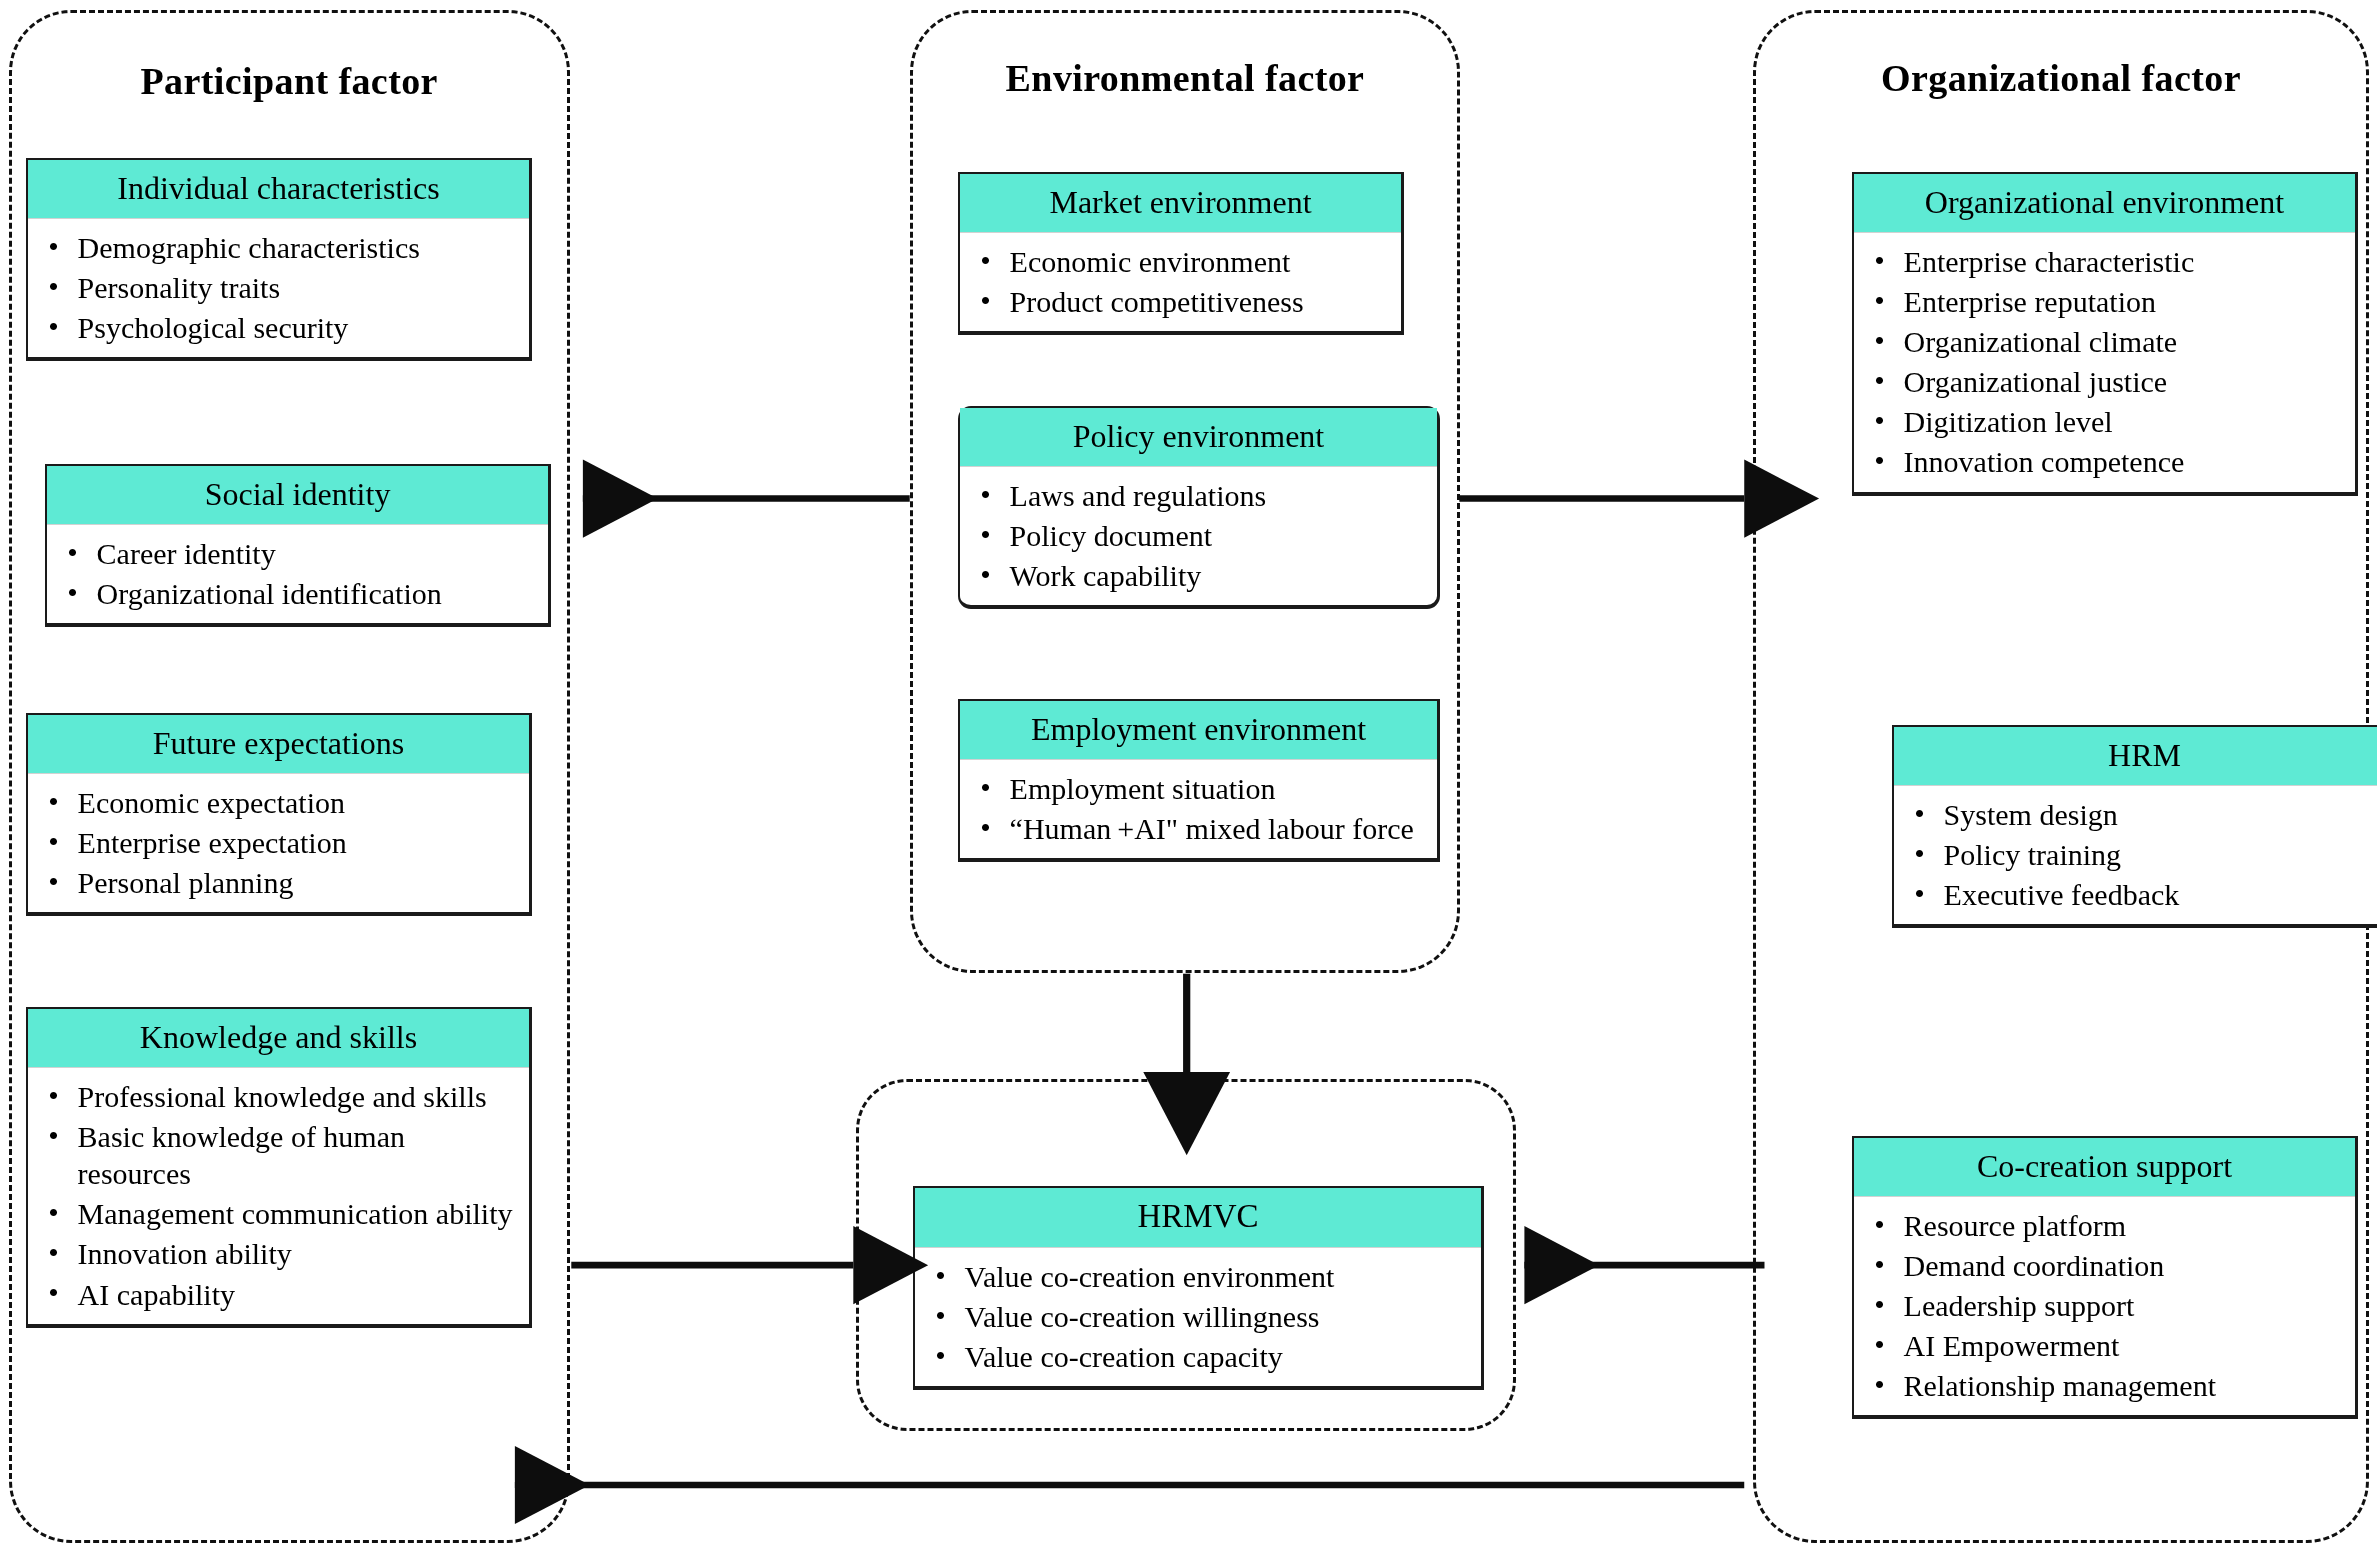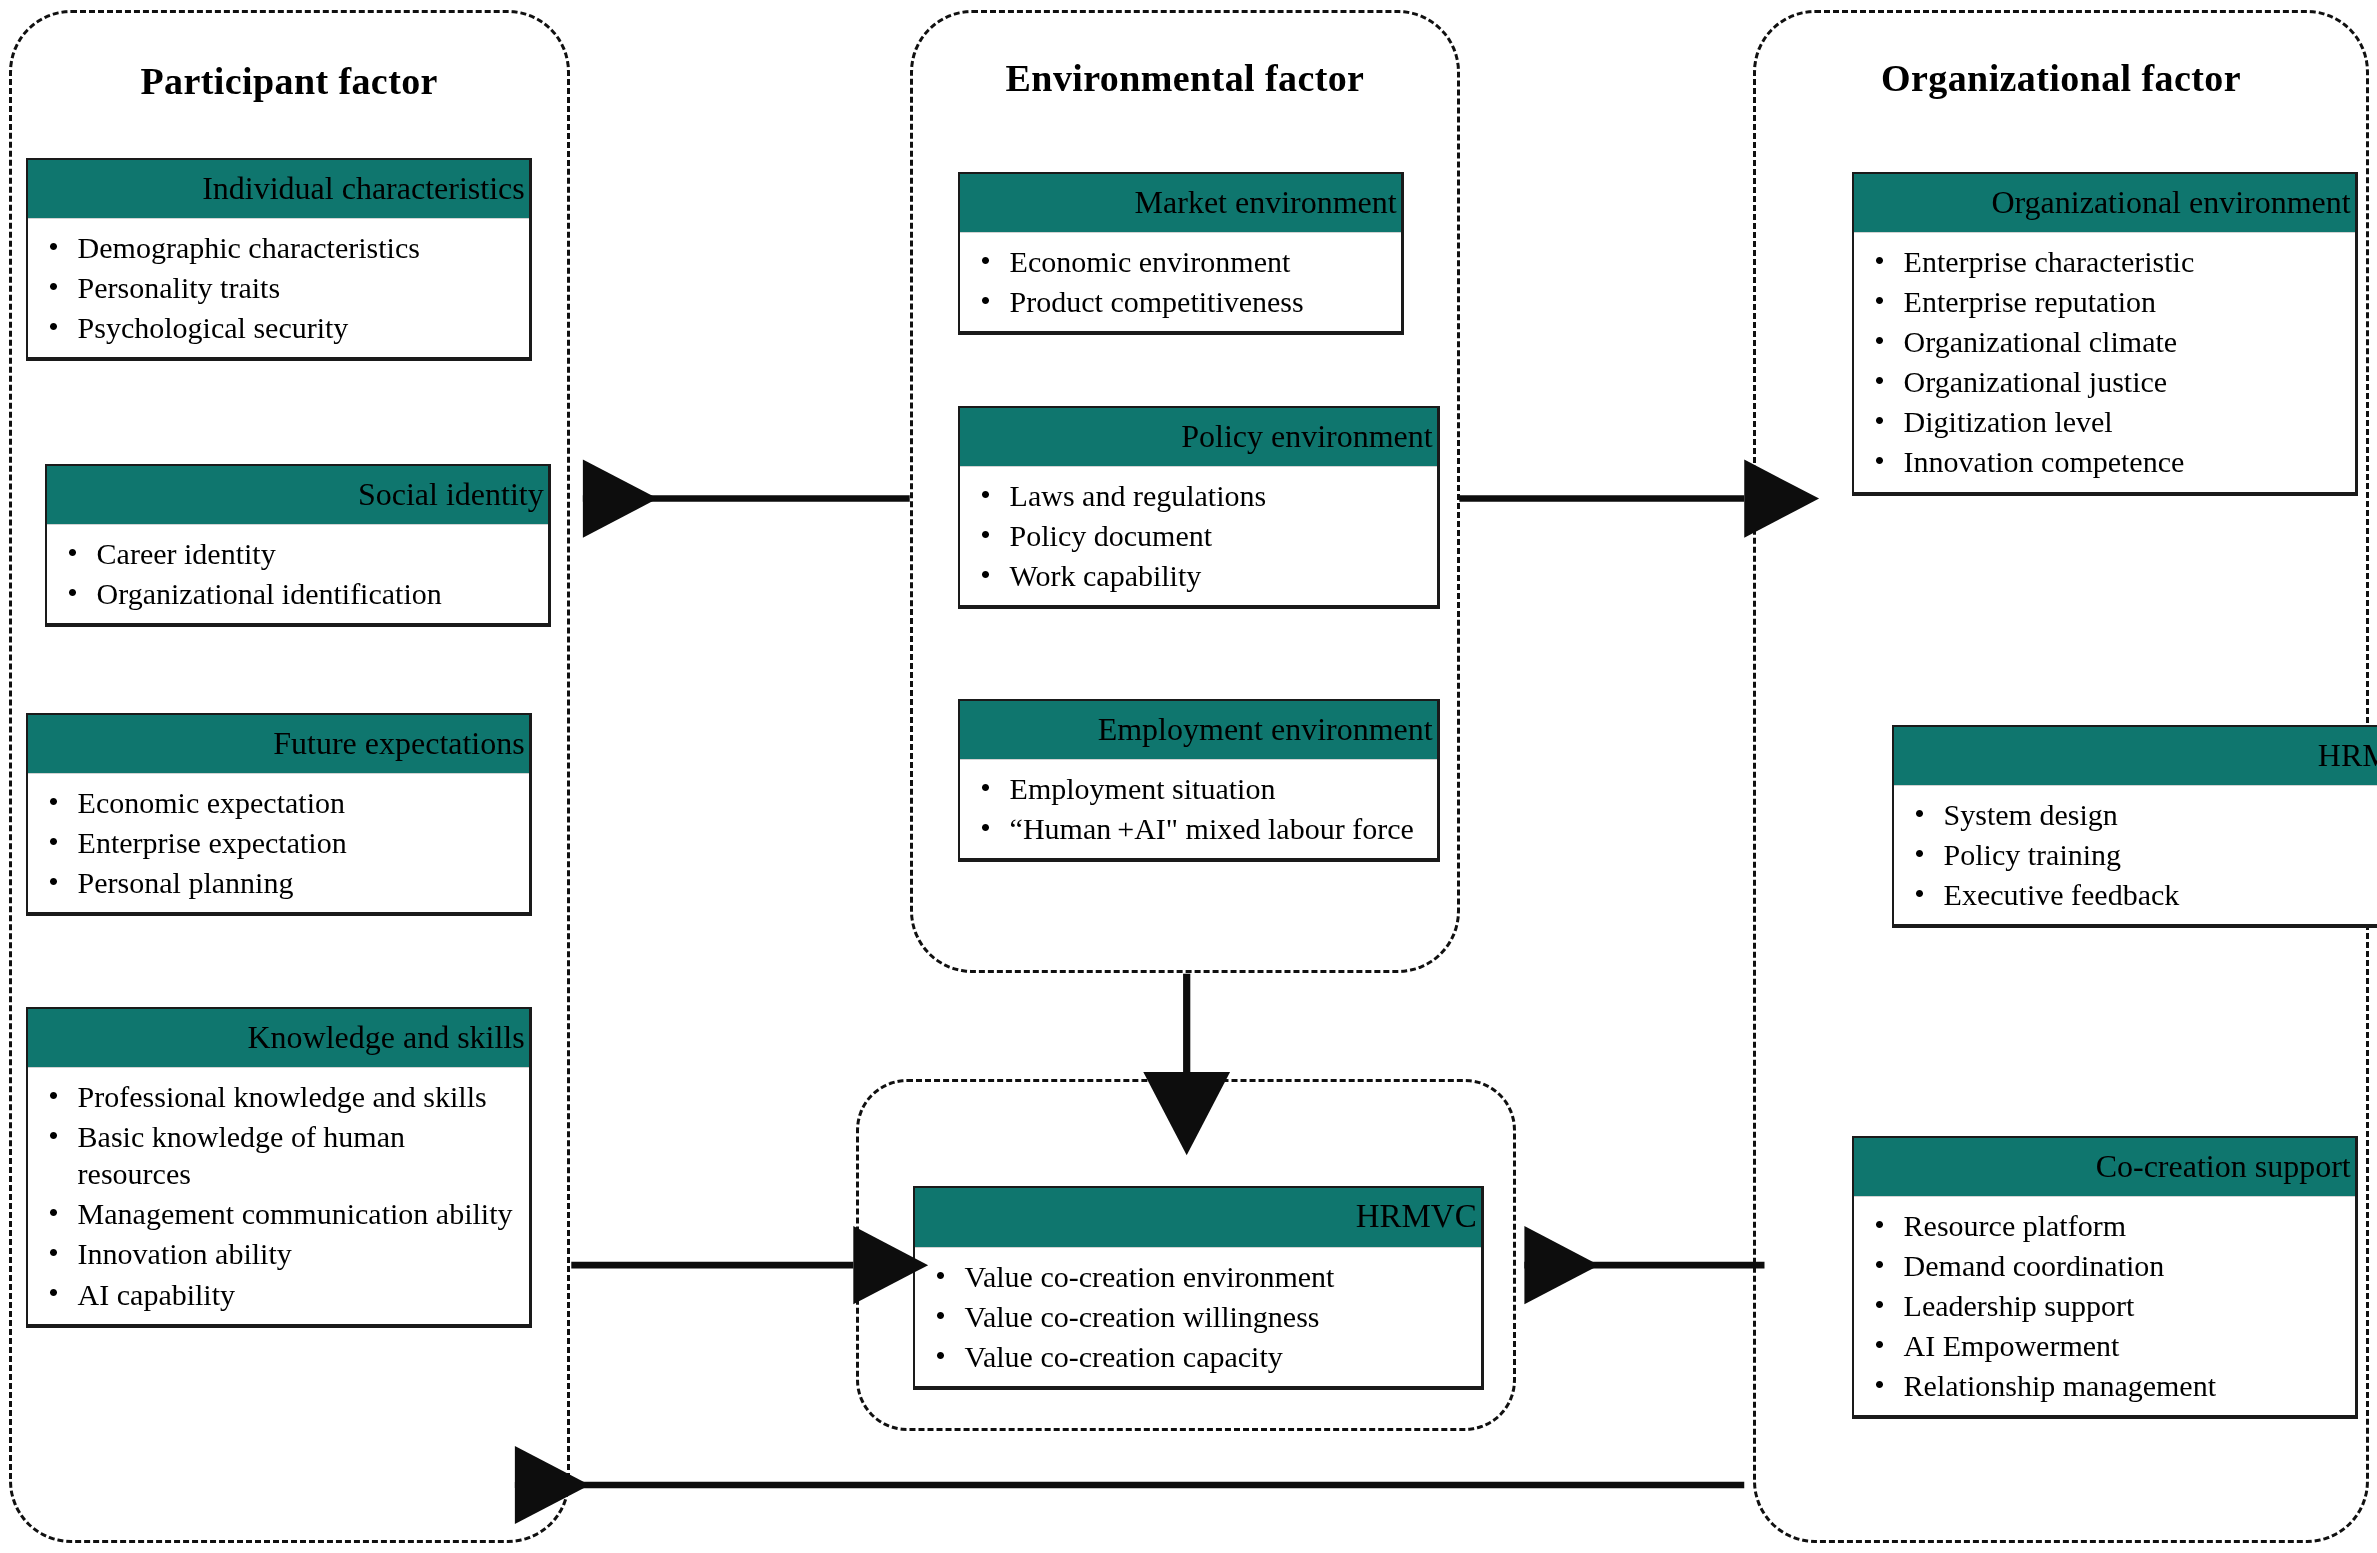--- a/index.html
+++ b/index.html
@@ -42,22 +42,22 @@
   
   .card{
     position:absolute;
     box-sizing:border-box;
     border:2.2px solid #1a1a1a;
     border-bottom-width:4.3px;
     border-right-width:3.6px;
     background:#ffffff;
   }
   .card-head{
-    background:#0f766e;
-    text-align:right;
+    background:#5eead4;
+    text-align:center;
     font-size:32px;
     line-height:1.0;
     color:#000000;
     padding:12.3px 4.3px 13.7px 4.3px;
     border-bottom:0.7px solid #d2d2d2;
     white-space:nowrap;
     overflow:hidden;
   }
   .card-body{
     padding:7.2px 5.8px 8.7px 11.6px;
@@ -83,21 +83,21 @@
   }
 
   
   #card-individual-characteristics{ left:26px;  top:158px;  width:506px; }
   #card-social-identity{           left:26px;  top:464px;  width:506px;margin-left:19px; }
   #card-future-expectations{       left:26px;  top:713px;  width:506px; }
   #card-knowledge-skills{          left:26px;  top:1007px; width:506px; }
 
   
   #card-market-environment{        left:958px; top:172px;  width:446px; }
-  #card-policy-environment{        left:958px; top:406px;  width:482px; }
+  #card-policy-environment{        left:958px; top:406px;  width:482px;border-radius:13px; }
   #card-employment-environment{    left:958px; top:699px;  width:482px; }
 
   
   #card-organizational-environment{ left:1852px; top:172px;  width:506px; }
   #card-hrm{                        left:1852px; top:725px; width:506px;margin-left:40px; }
   #card-cocreation-support{         left:1852px; top:1136px; width:506px; }
 
   
   #card-hrmvc{ left:913px; top:1164px; width:571px;margin-top:22px; }
   #card-hrmvc .card-head{ font-size:33px; }

